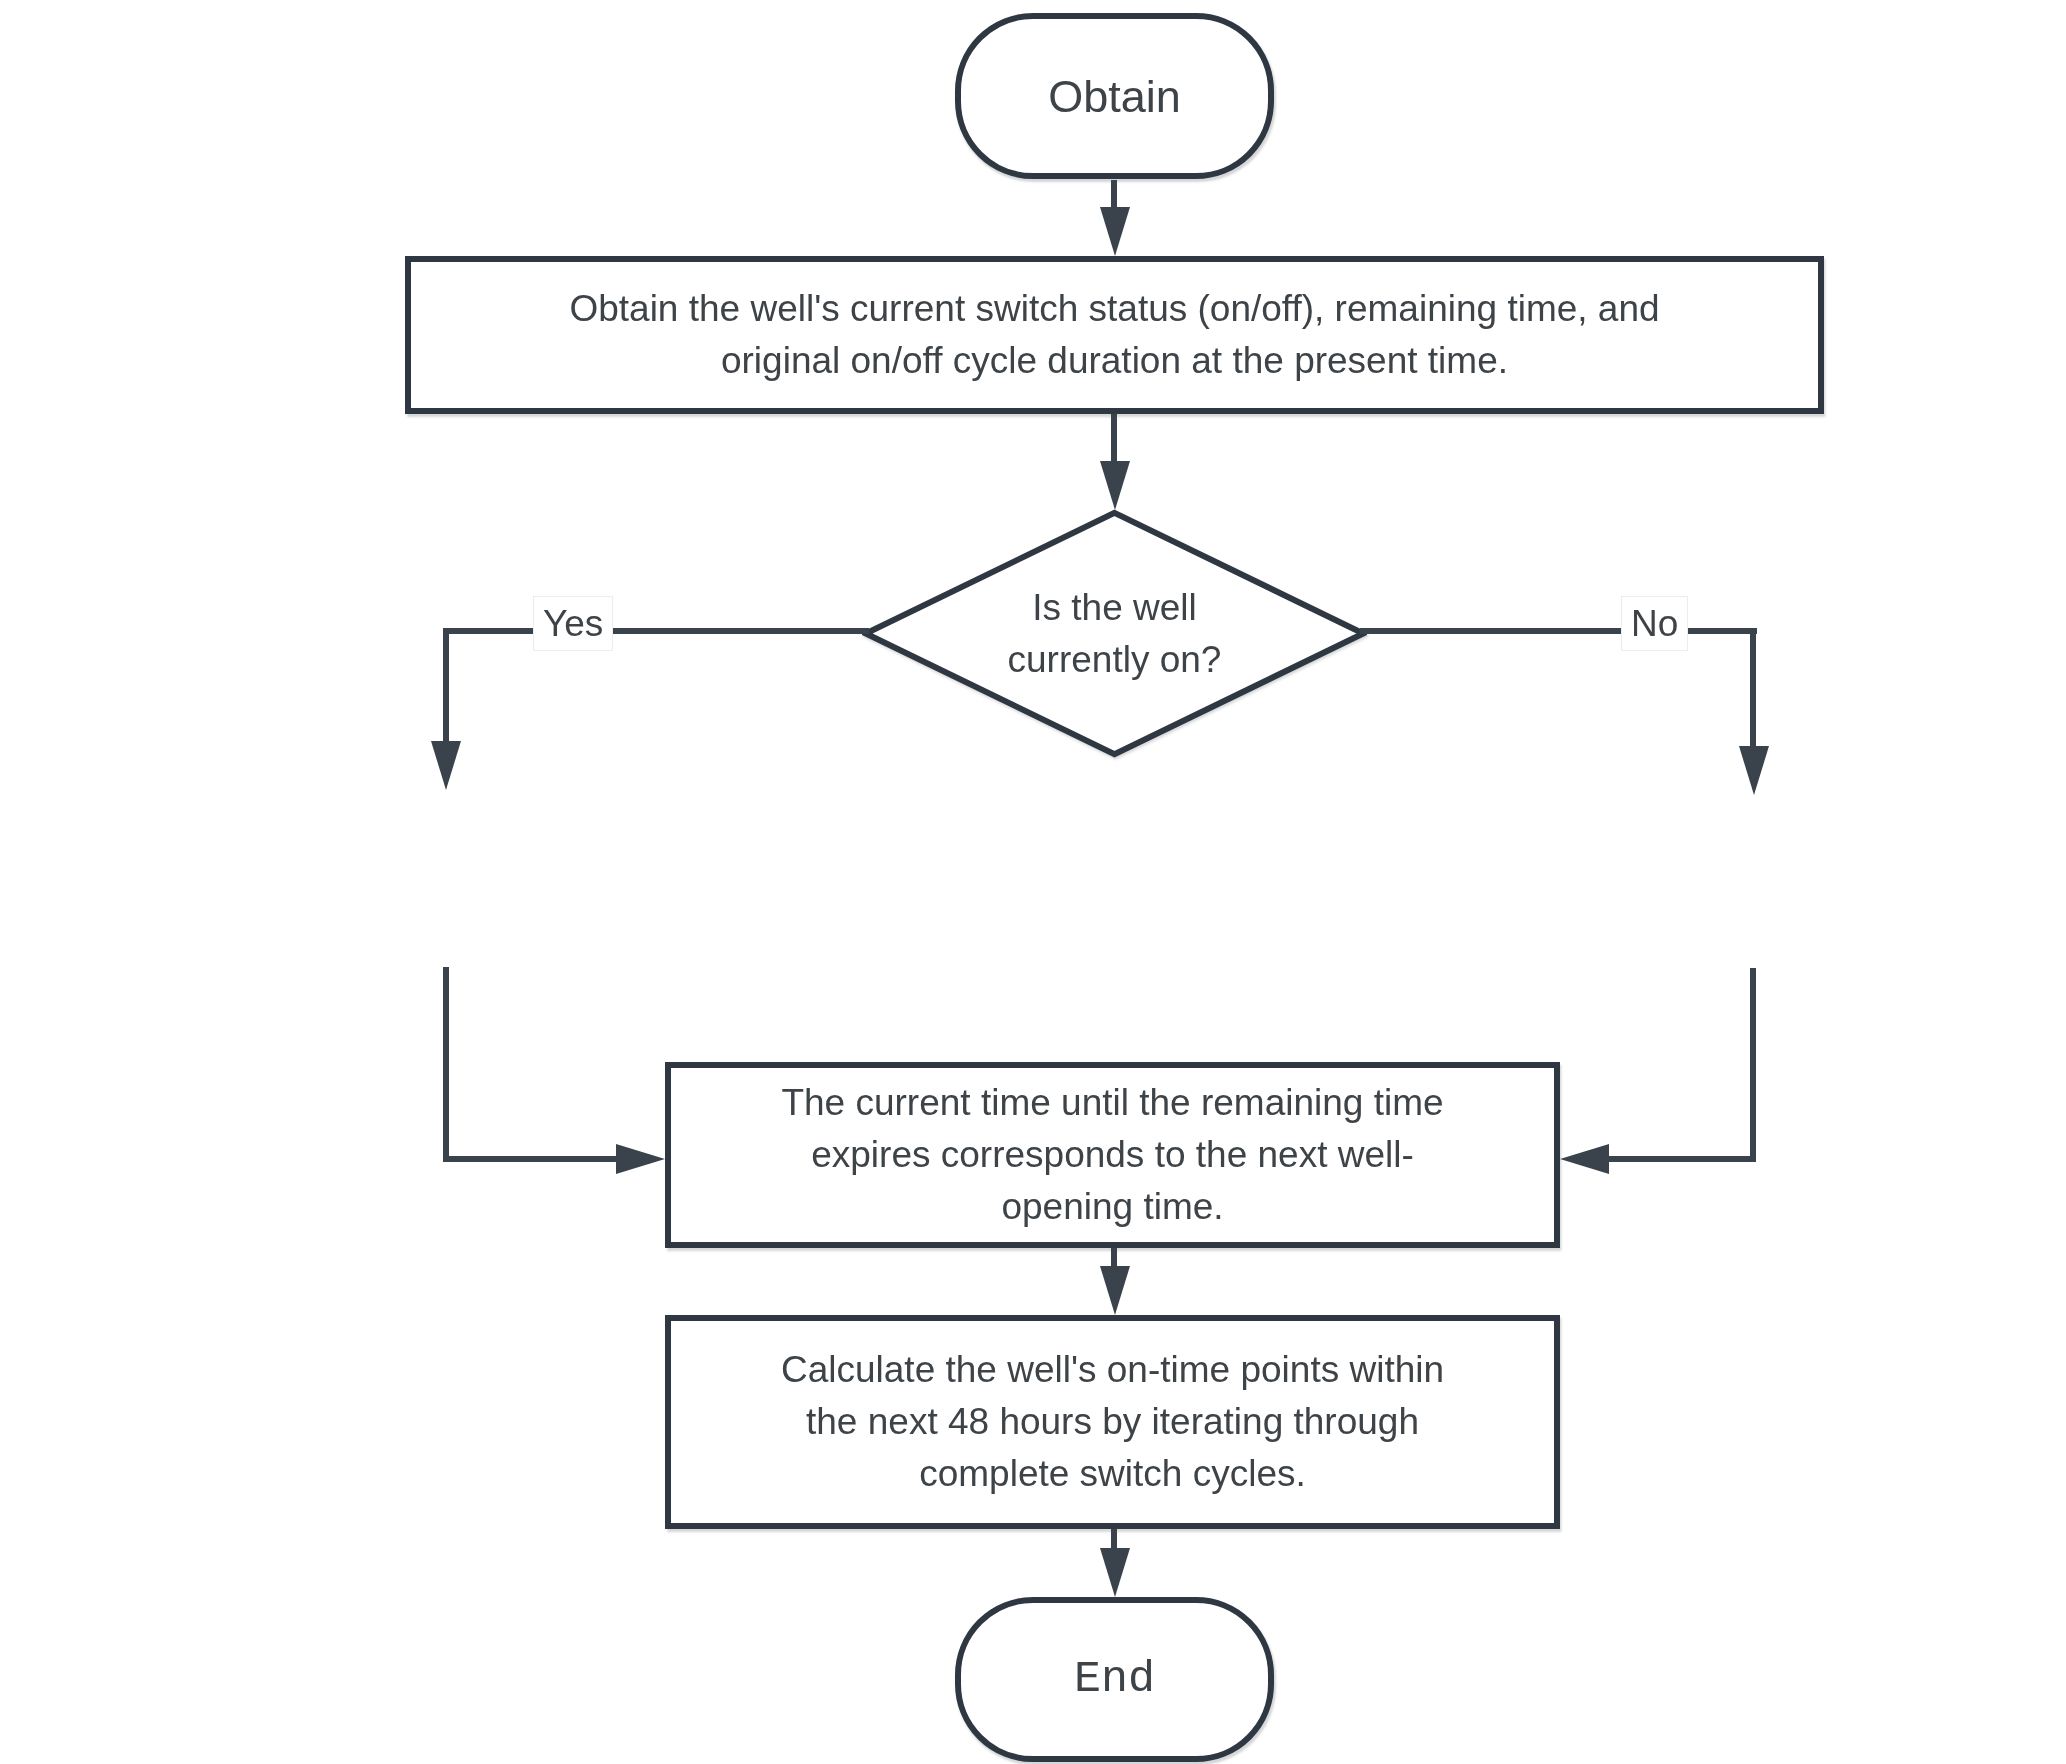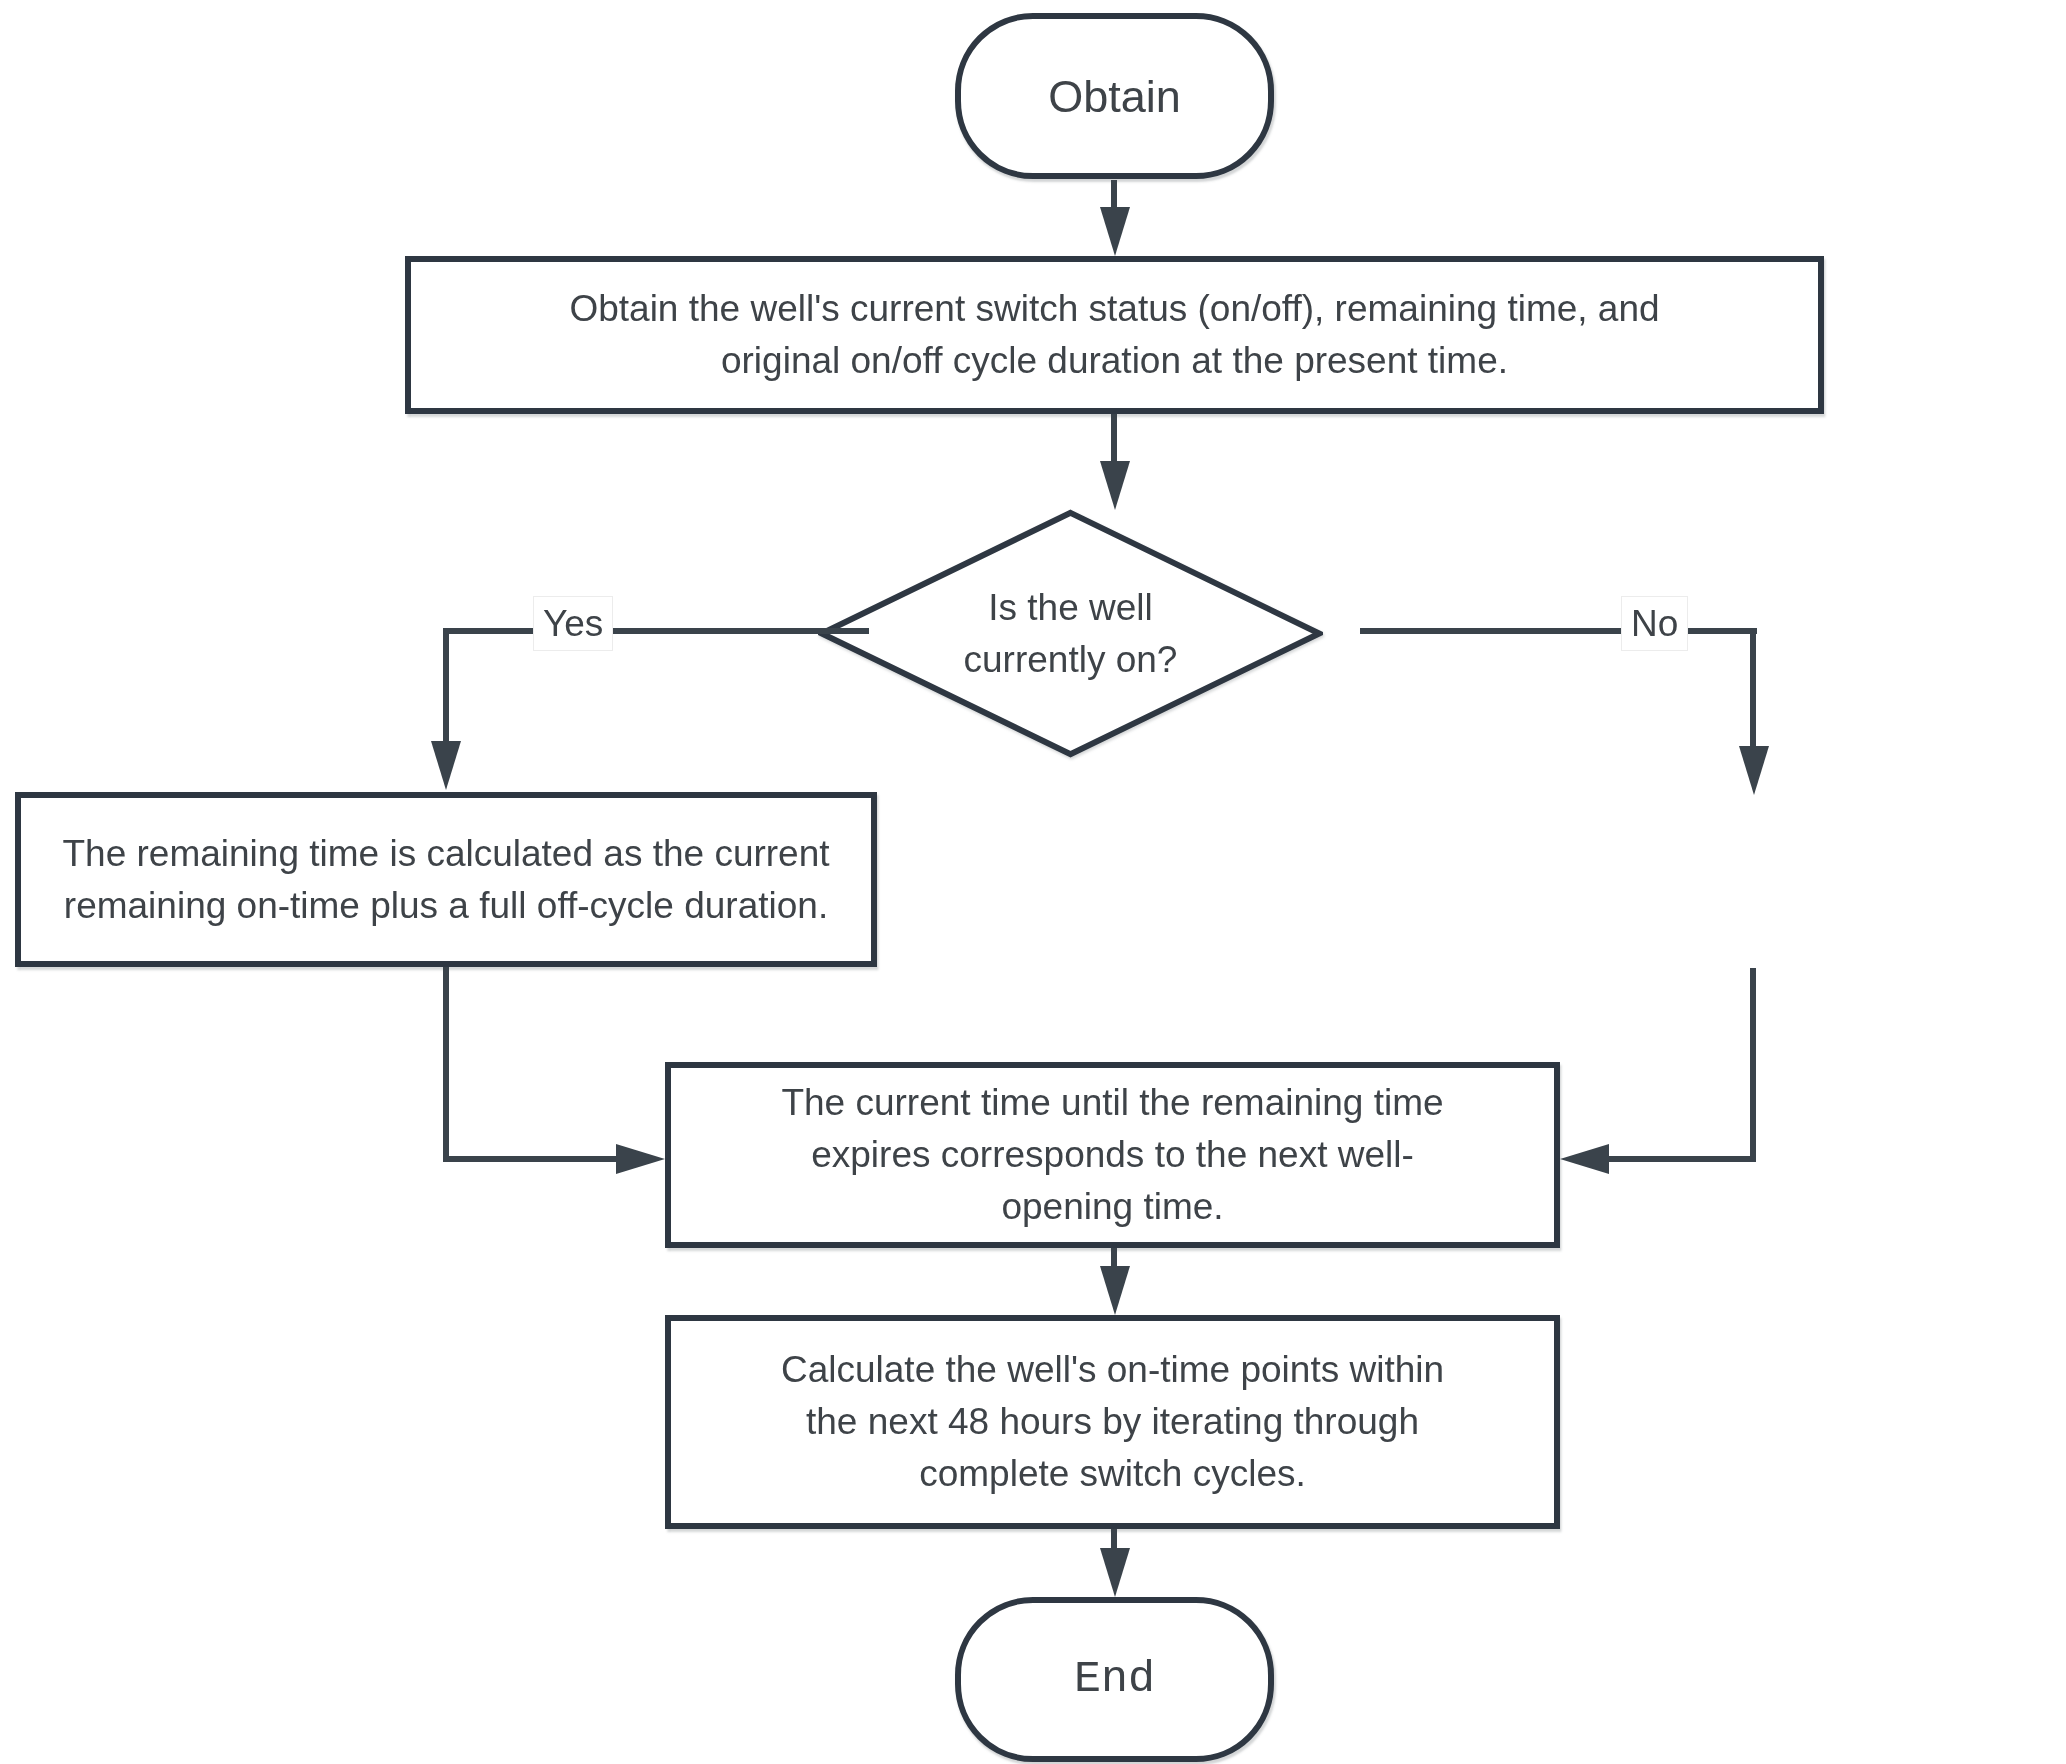--- a/index.html
+++ b/index.html
@@ -21,21 +21,21 @@
   #node-calc-remaining .node-text{max-width:810px;}
   #node-unchanged{left:1445px;top:795px;width:615px;height:173px;}
   #node-unchanged .node-text{max-width:401px;}
   #node-next-opening{left:665px;top:1062px;width:895px;height:186px;}
   #node-next-opening .node-text{max-width:669px;}
   #node-calc-points{left:665px;top:1315px;width:895px;height:214px;}
   #node-calc-points .node-text{max-width:669px;}
   #node-end{left:955px;top:1597px;width:319px;height:165px;font-family:Liberation Mono, monospace;}
 
   
-  #decision-wrap{position:absolute;left:818px;top:509px;width:505px;height:249px;}
+  #decision-wrap{position:absolute;left:862px;top:509px;width:505px;height:249px;}
   #decision-wrap svg{position:absolute;left:0;top:0;filter:drop-shadow(1.5px 2.2px 1.5px rgba(110,115,120,0.30));}
   #decision-text{position:absolute;left:0;top:0;width:505px;height:249px;display:flex;
                  align-items:center;justify-content:center;text-align:center;}
   #decision-text .node-text{max-width:245px;font-size:37px;line-height:52px;}
 
   
   .edge{position:absolute;background:#3a434b;}
   .edge.h{height:6px;}
   .edge.v{width:6px;}
   .arrow{position:absolute;width:0;height:0;}
@@ -94,23 +94,20 @@
 
   <div id="decision-wrap">
     <svg width="505" height="249" viewBox="0 0 680 335">
       <polygon points="340,5 675,167.5 340,330 5,167.5" fill="#ffffff" stroke="#2e3742" stroke-width="8" stroke-linejoin="miter"></polygon>
     </svg>
     <div id="decision-text">
       <span class="node-text">Is the well currently on?</span>
     </div>
   </div>
 
-  <div class="node" id="node-calc-remaining">
-    <span class="node-text">The remaining time is calculated as the current remaining on-time plus a full off-cycle duration.</span>
-  </div>
 
 
   <div class="node" id="node-next-opening">
     <span class="node-text">The current time until the remaining time expires corresponds to the next well-opening time.</span>
   </div>
 
   <div class="node" id="node-calc-points">
     <span class="node-text">Calculate the well's on-time points within the next 48 hours by iterating through complete switch cycles.</span>
   </div>
 

